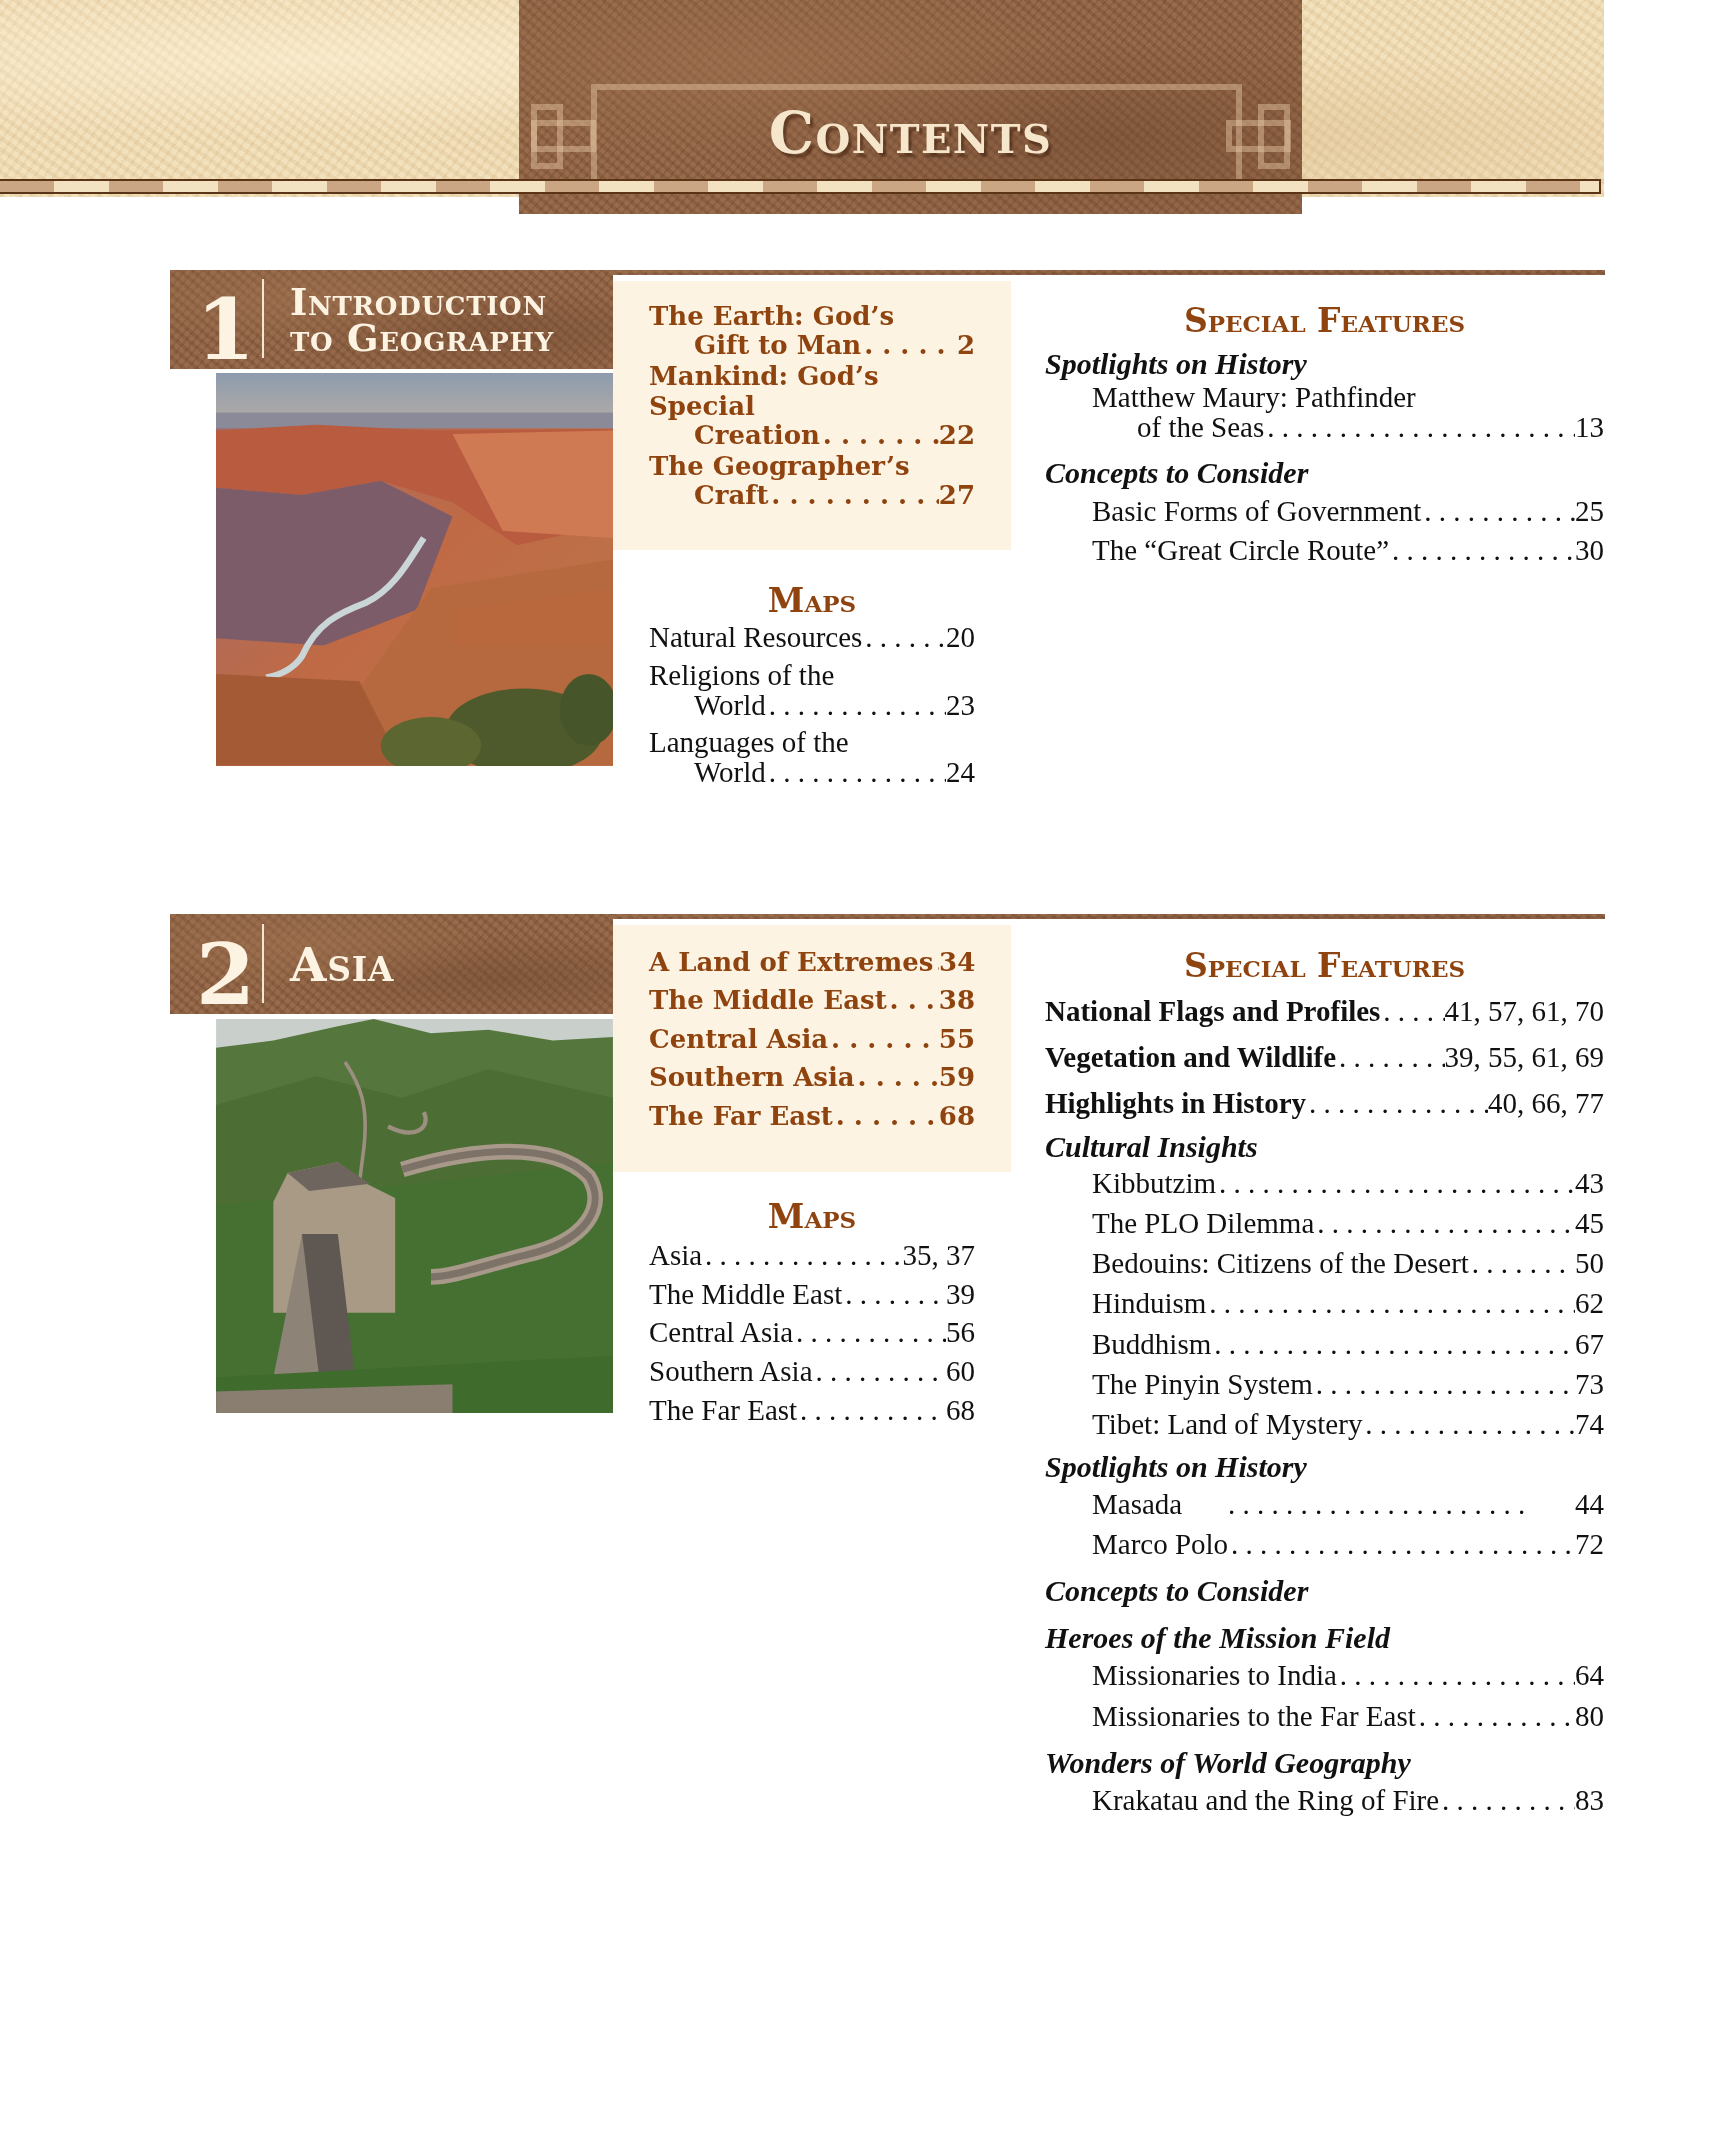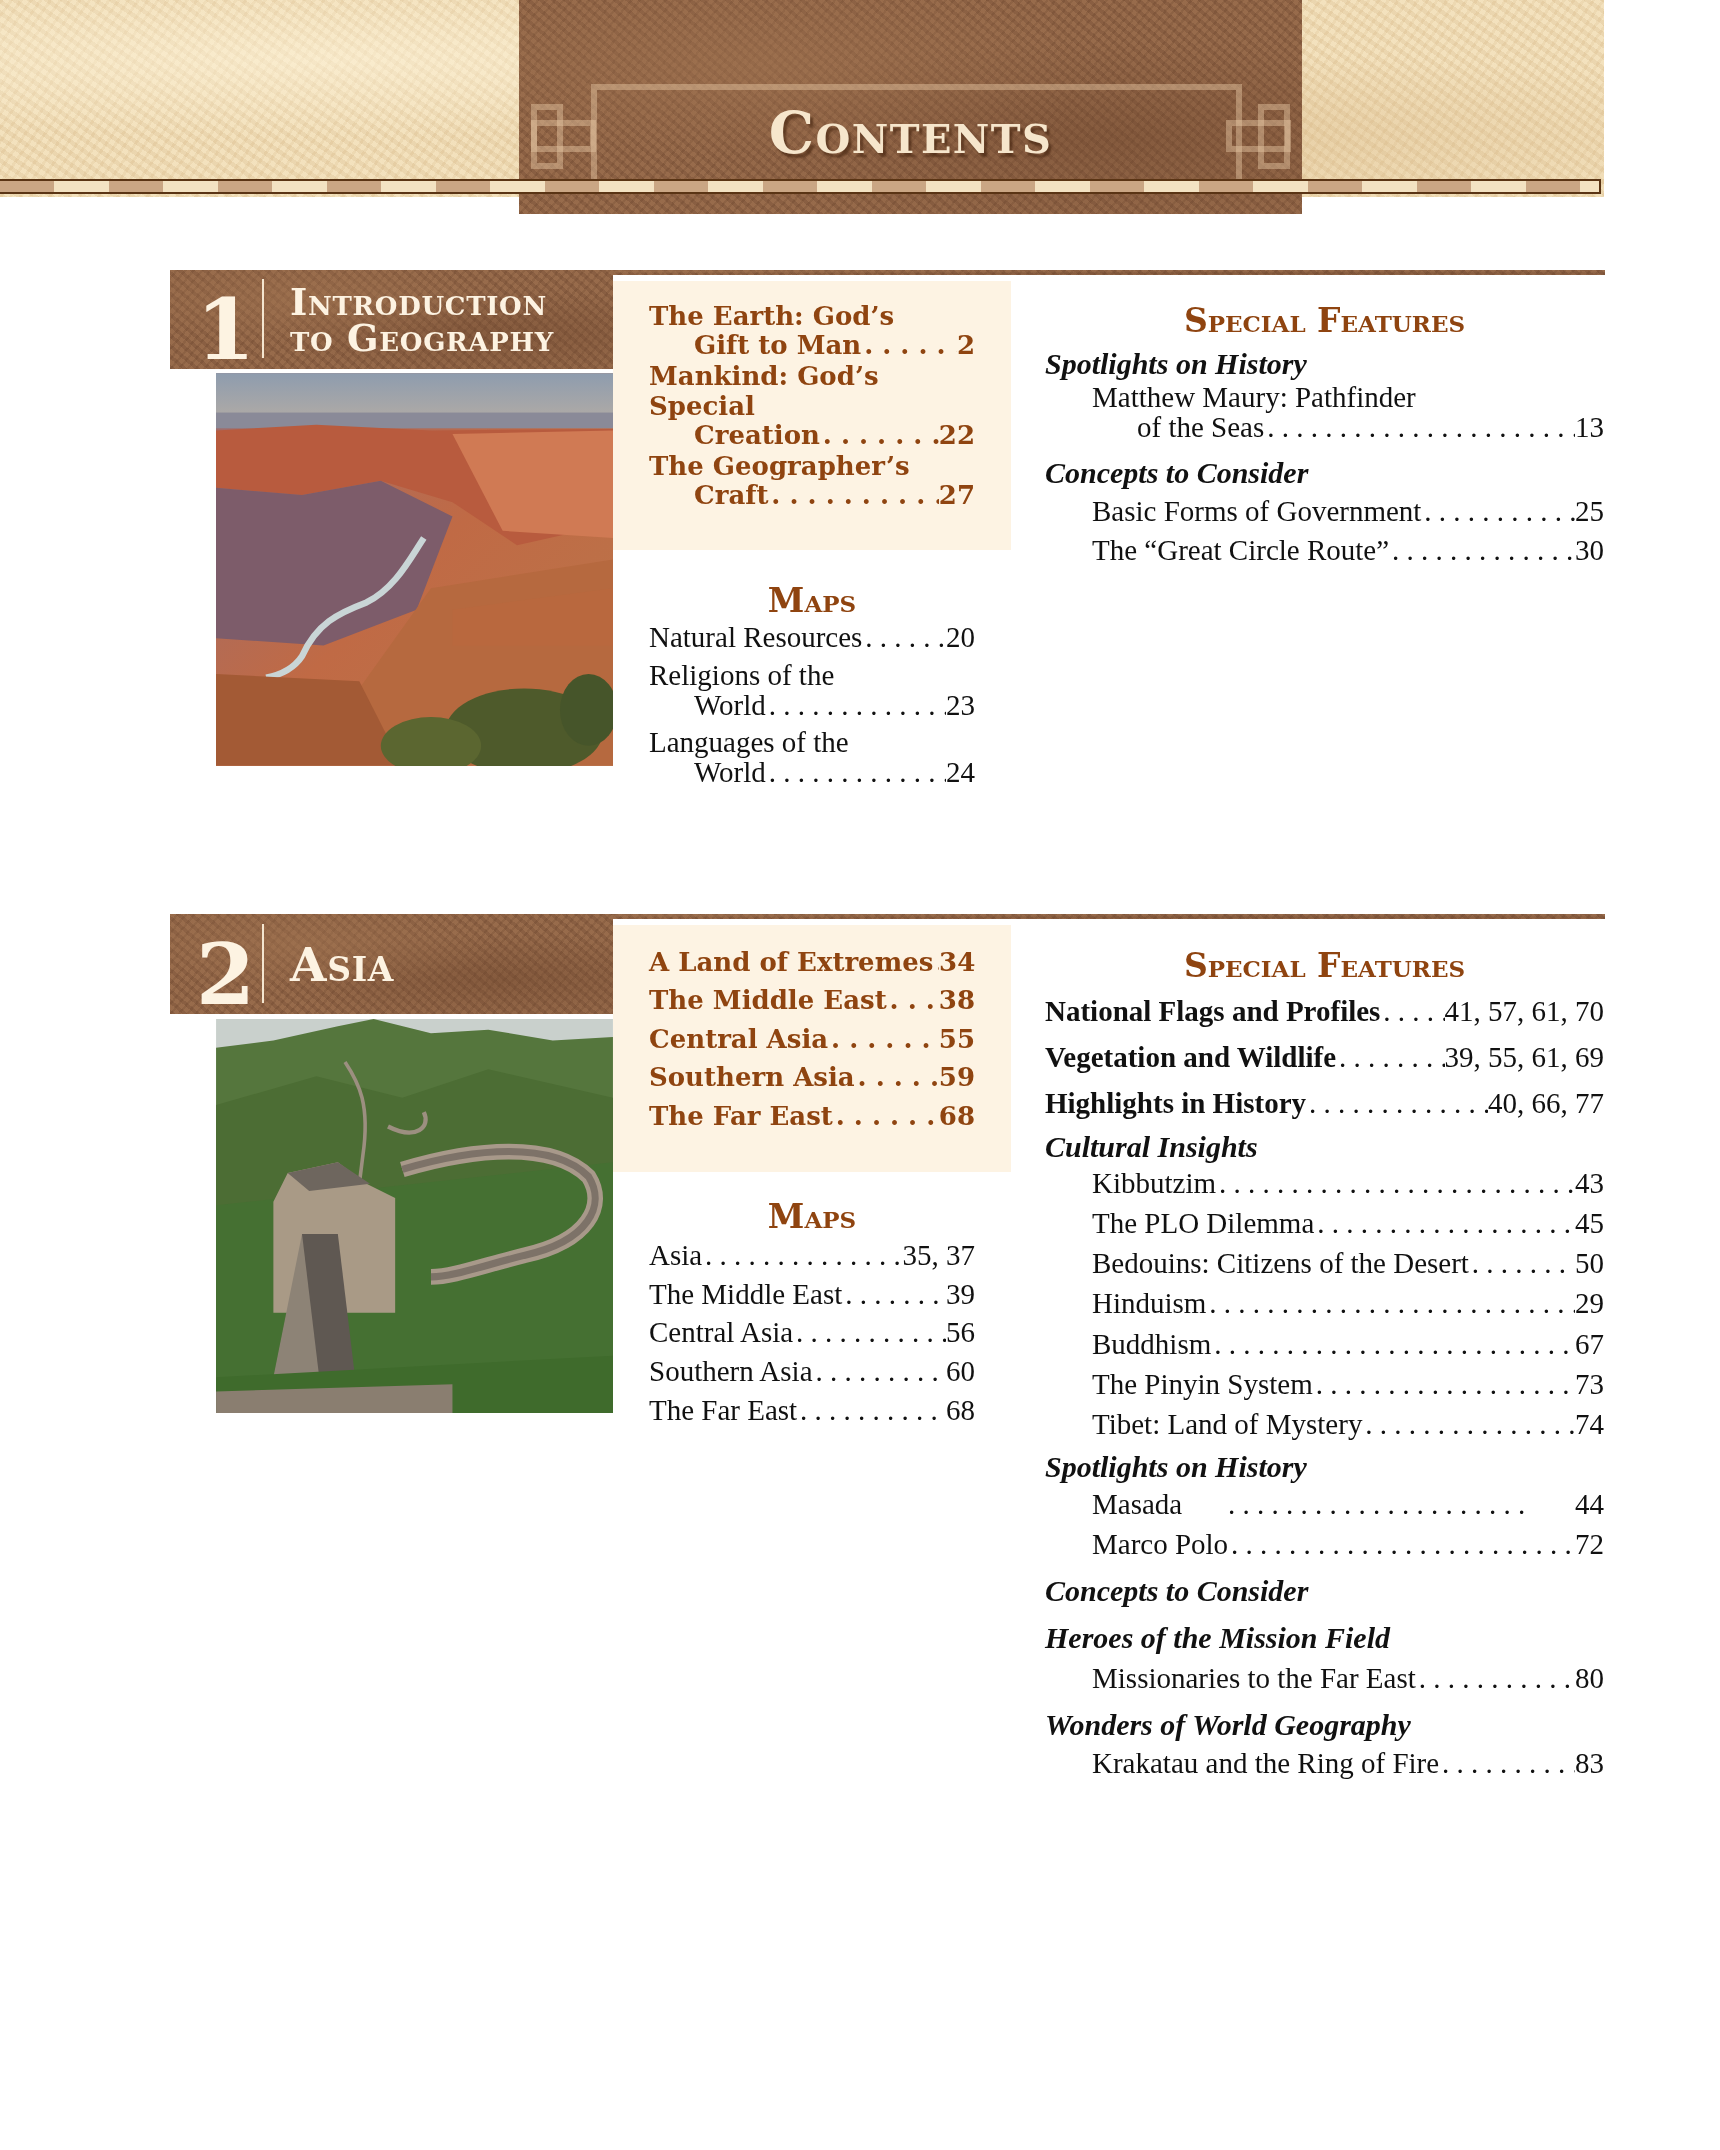--- a/index.html
+++ b/index.html
@@ -343,21 +343,21 @@
         <span class="pg">45</span>
       </div>
     <div class="feat-item toc-line" style="margin-top:7.2px;">
         <span class="txt">Bedouins: Citizens of the Desert</span>
         <span class="dots"></span>
         <span class="pg">50</span>
       </div>
     <div class="feat-item toc-line" style="margin-top:7.2px;">
         <span class="txt">Hinduism</span>
         <span class="dots"></span>
-        <span class="pg">29</span>
+        <span class="pg">62</span>
       </div>
     <div class="feat-item toc-line" style="margin-top:7.2px;">
         <span class="txt">Buddhism</span>
         <span class="dots"></span>
         <span class="pg">67</span>
       </div>
     <div class="feat-item toc-line" style="margin-top:7.2px;">
         <span class="txt">The Pinyin System</span>
         <span class="dots"></span>
         <span class="pg">73</span>
@@ -376,20 +376,25 @@
       </div>
     <div class="feat-item toc-line" style="margin-top:7.2px;">
         <span class="txt">Marco Polo</span>
         <span class="dots"></span>
         <span class="pg">72</span>
       </div>
 
     <div class="feat-cat" style="margin-top:13px;">Concepts to Consider</div>
 
     <div class="feat-cat" style="margin-top:13px;">Heroes of the Mission Field</div>
+    <div class="feat-item toc-line" style="margin-top:4.3px;">
+        <span class="txt">Missionaries to India</span>
+        <span class="dots"></span>
+        <span class="pg">64</span>
+      </div>
     <div class="feat-item toc-line" style="margin-top:7.2px;">
         <span class="txt">Missionaries to the Far East</span>
         <span class="dots"></span>
         <span class="pg">80</span>
       </div>
 
     <div class="feat-cat" style="margin-top:13px;">Wonders of World Geography</div>
     <div class="feat-item toc-line" style="margin-top:4.3px;">
         <span class="txt">Krakatau and the Ring of Fire</span>
         <span class="dots"></span>

